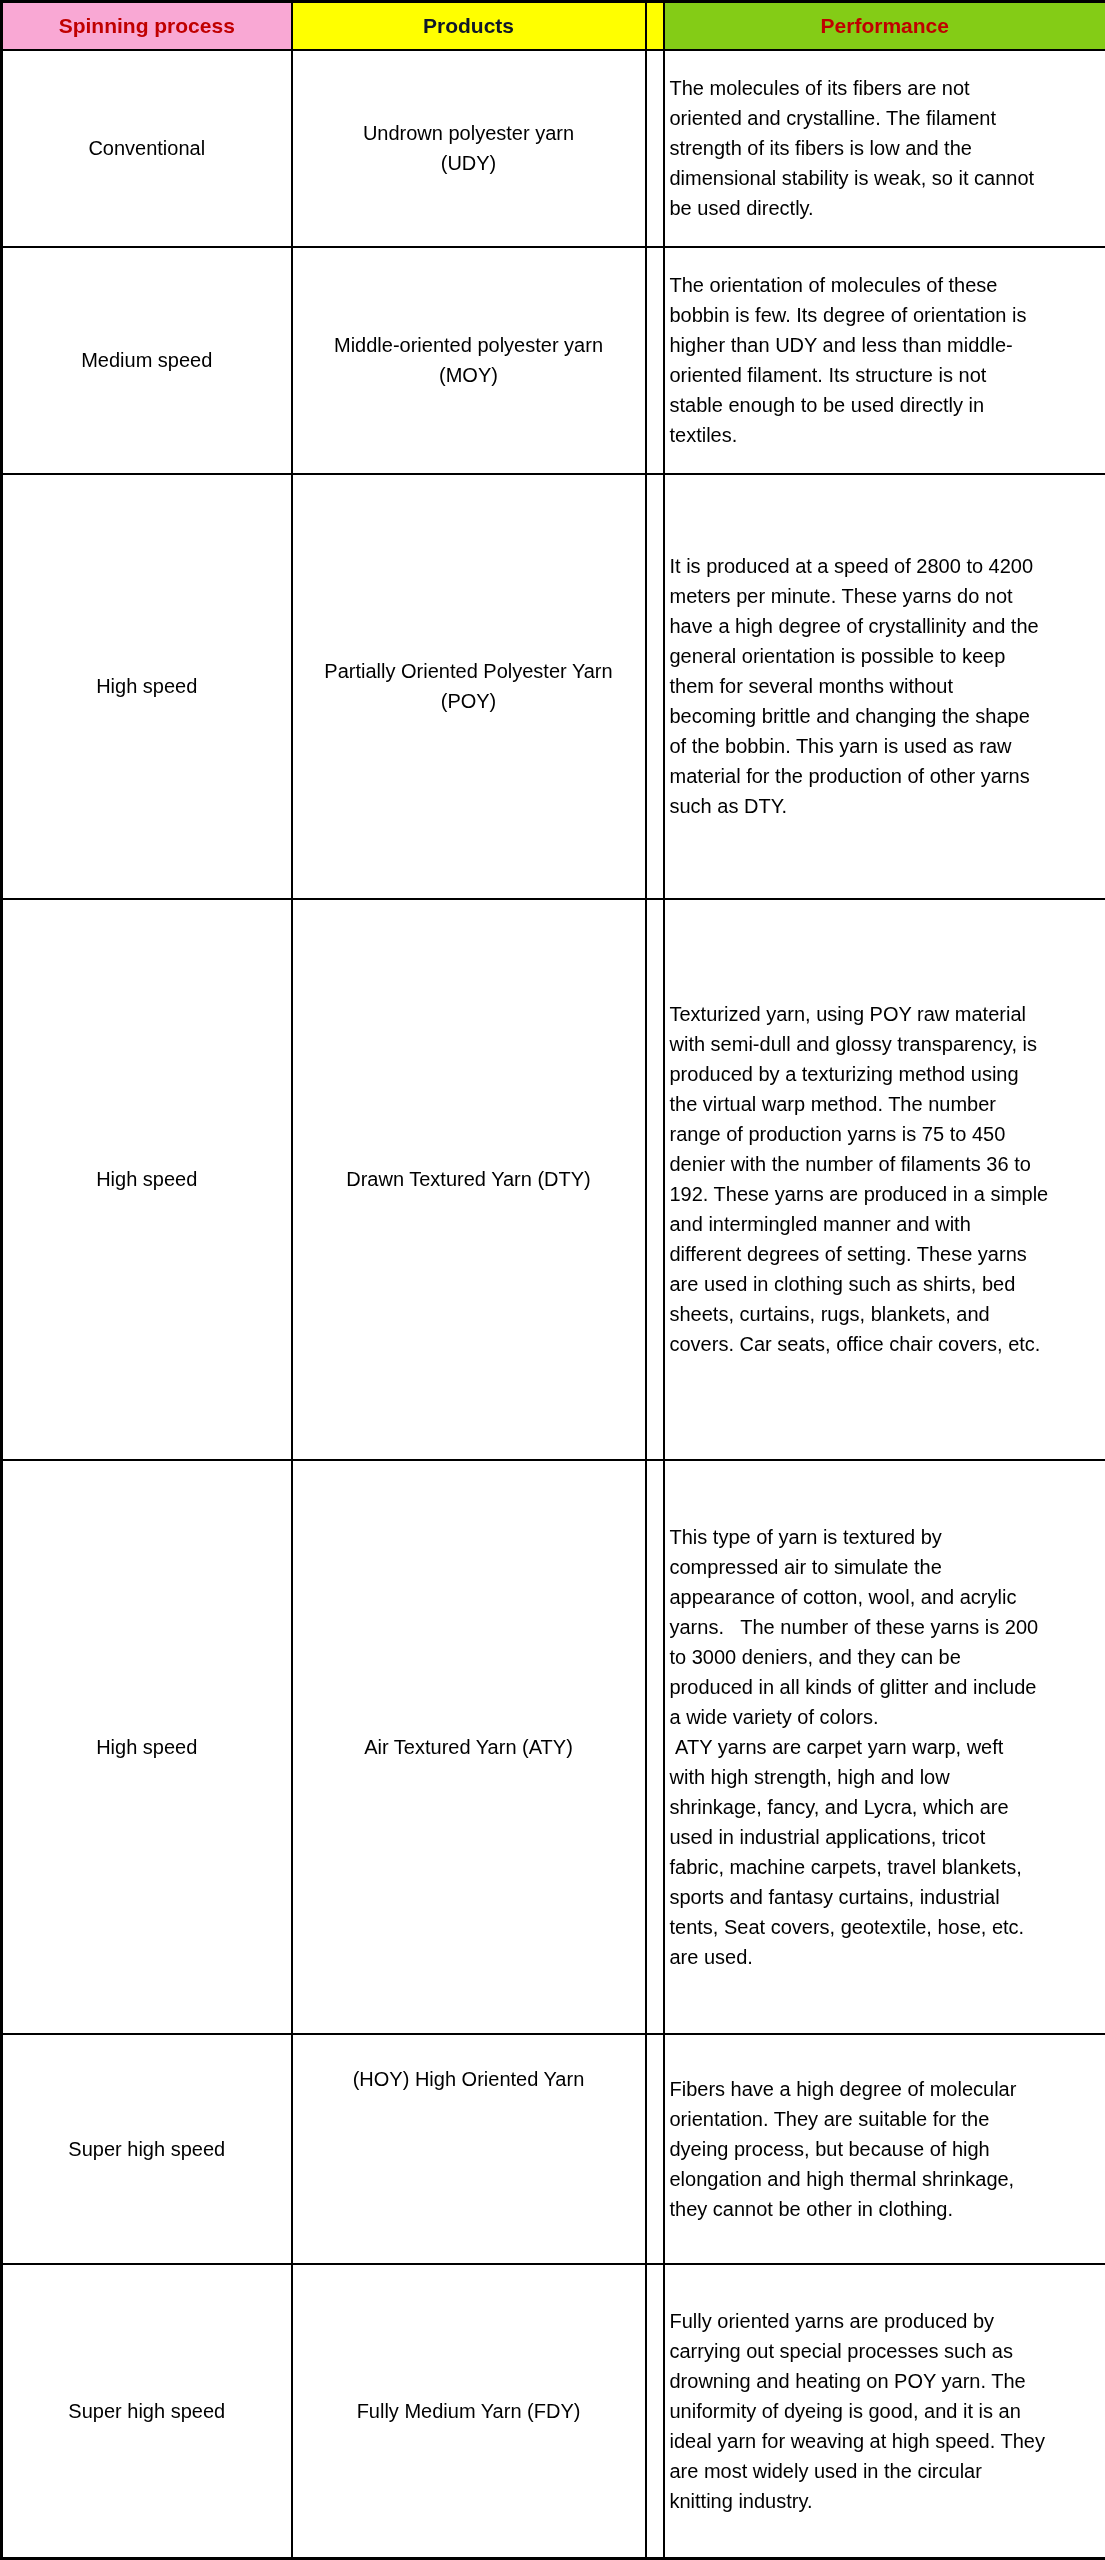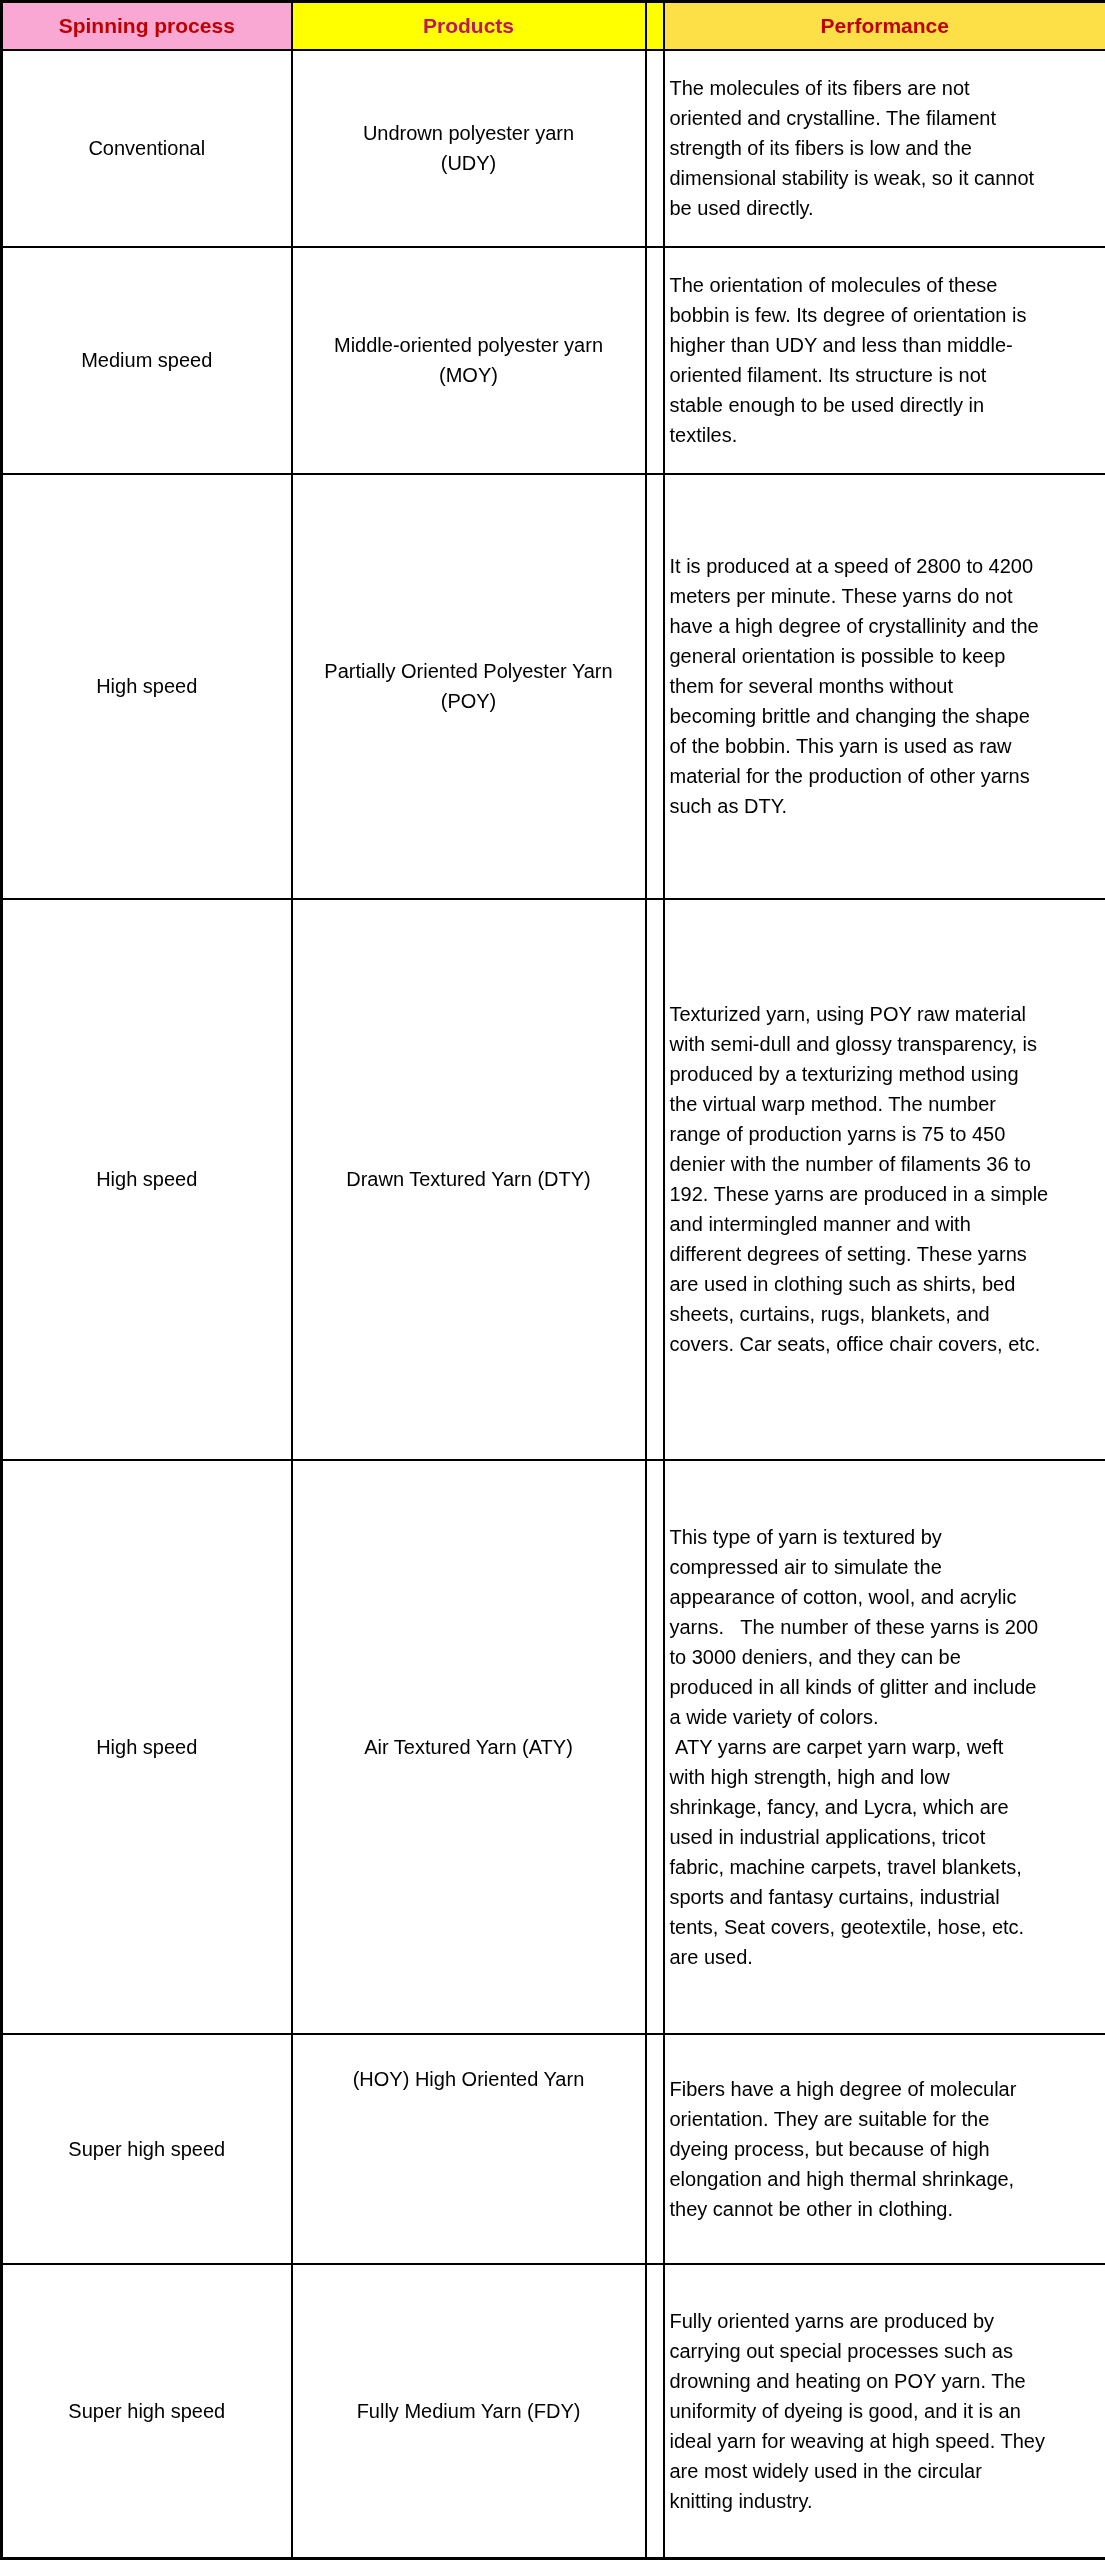--- a/index.html
+++ b/index.html
@@ -76,23 +76,23 @@
 <table class="yarn-table">
   <colgroup>
     <col style="width:290px">
     <col style="width:354px">
     <col style="width:18px">
     <col style="width:443px">
   </colgroup>
   <thead>
     <tr class="row-header">
       <th style="background: #f9a8d4; color: rgb(192, 0, 0);">Spinning process</th>
-      <th style="background: rgb(255, 255, 0); color: #be185d;">Products</th>
+      <th style="background: rgb(255, 255, 0); color: #0f172a;">Products</th>
       <th class="cell-spacer" style="background: rgb(255, 255, 0); color: rgb(192, 0, 0);"></th>
-      <th style="background: #fde047; color: rgb(192, 0, 0);">Performance</th>
+      <th style="background: #84cc16; color: rgb(192, 0, 0);">Performance</th>
     </tr>
   </thead>
   <tbody>
     <tr class="row-1">
       <td class="cell-process">Conventional</td>
       <td class="cell-product">Undrown polyester yarn
 (UDY)</td>
       <td class="cell-spacer"></td>
       <td class="cell-perf">The molecules of its fibers are not
 oriented and crystalline. The filament

